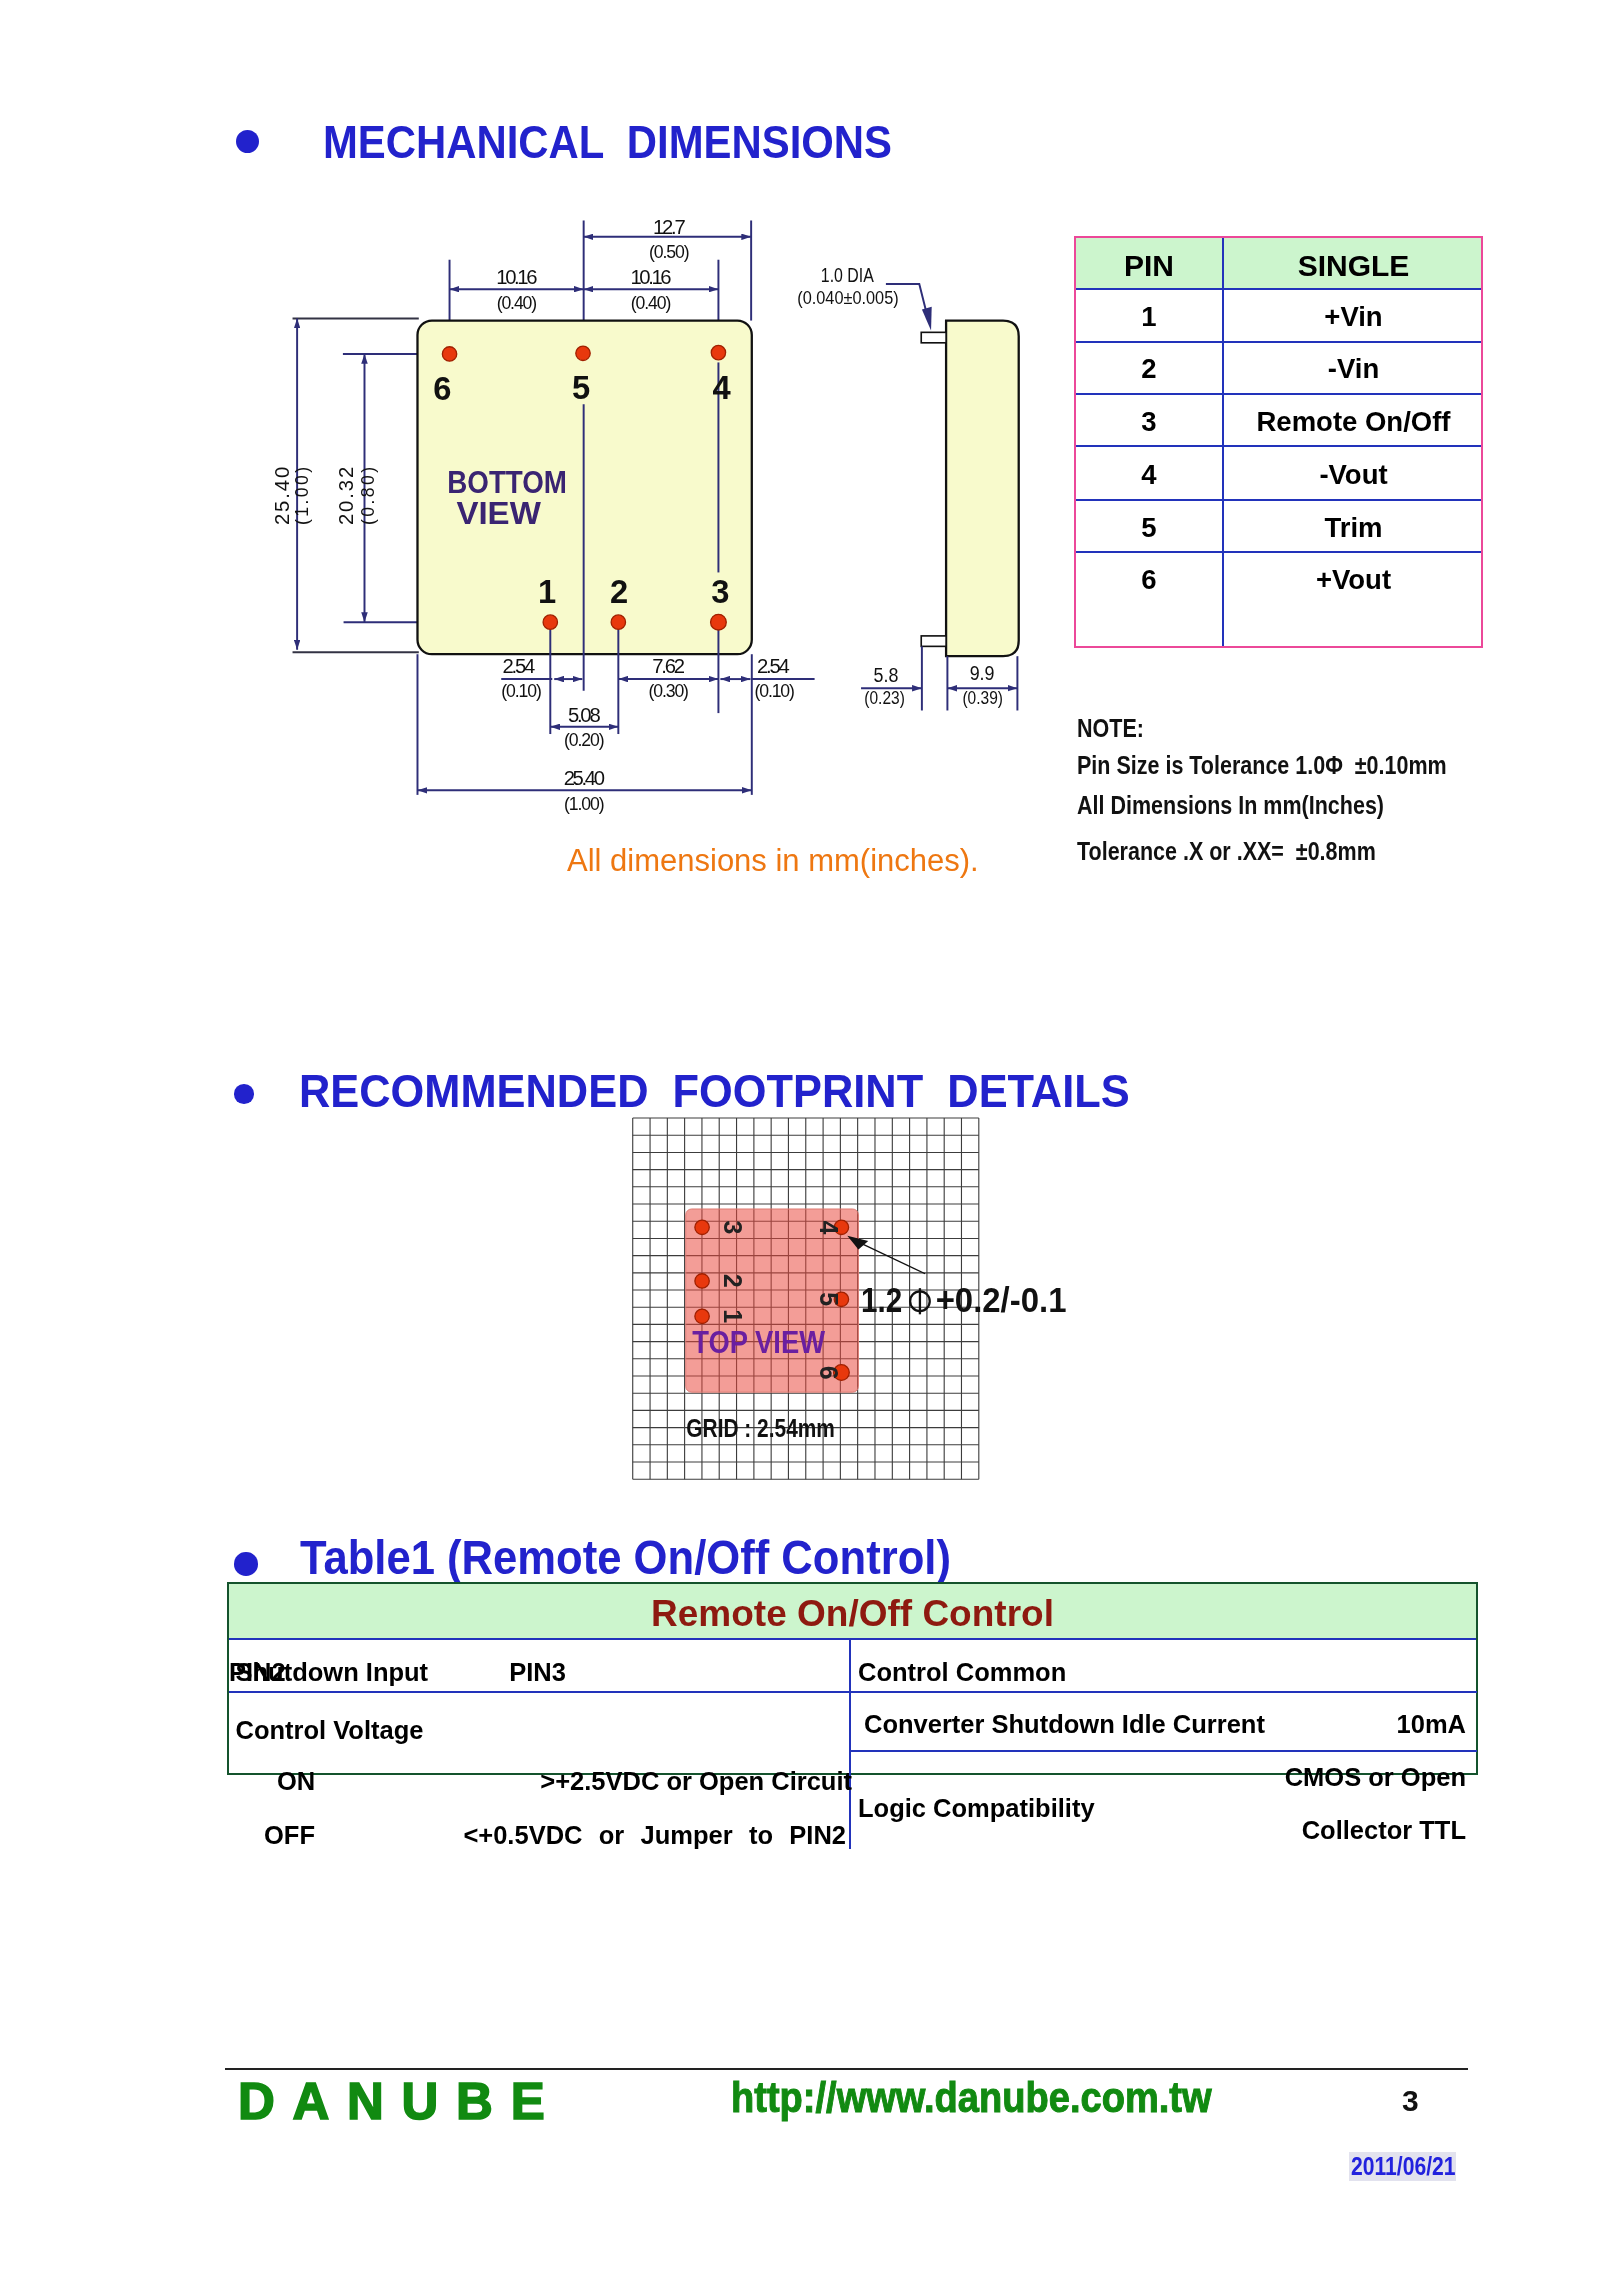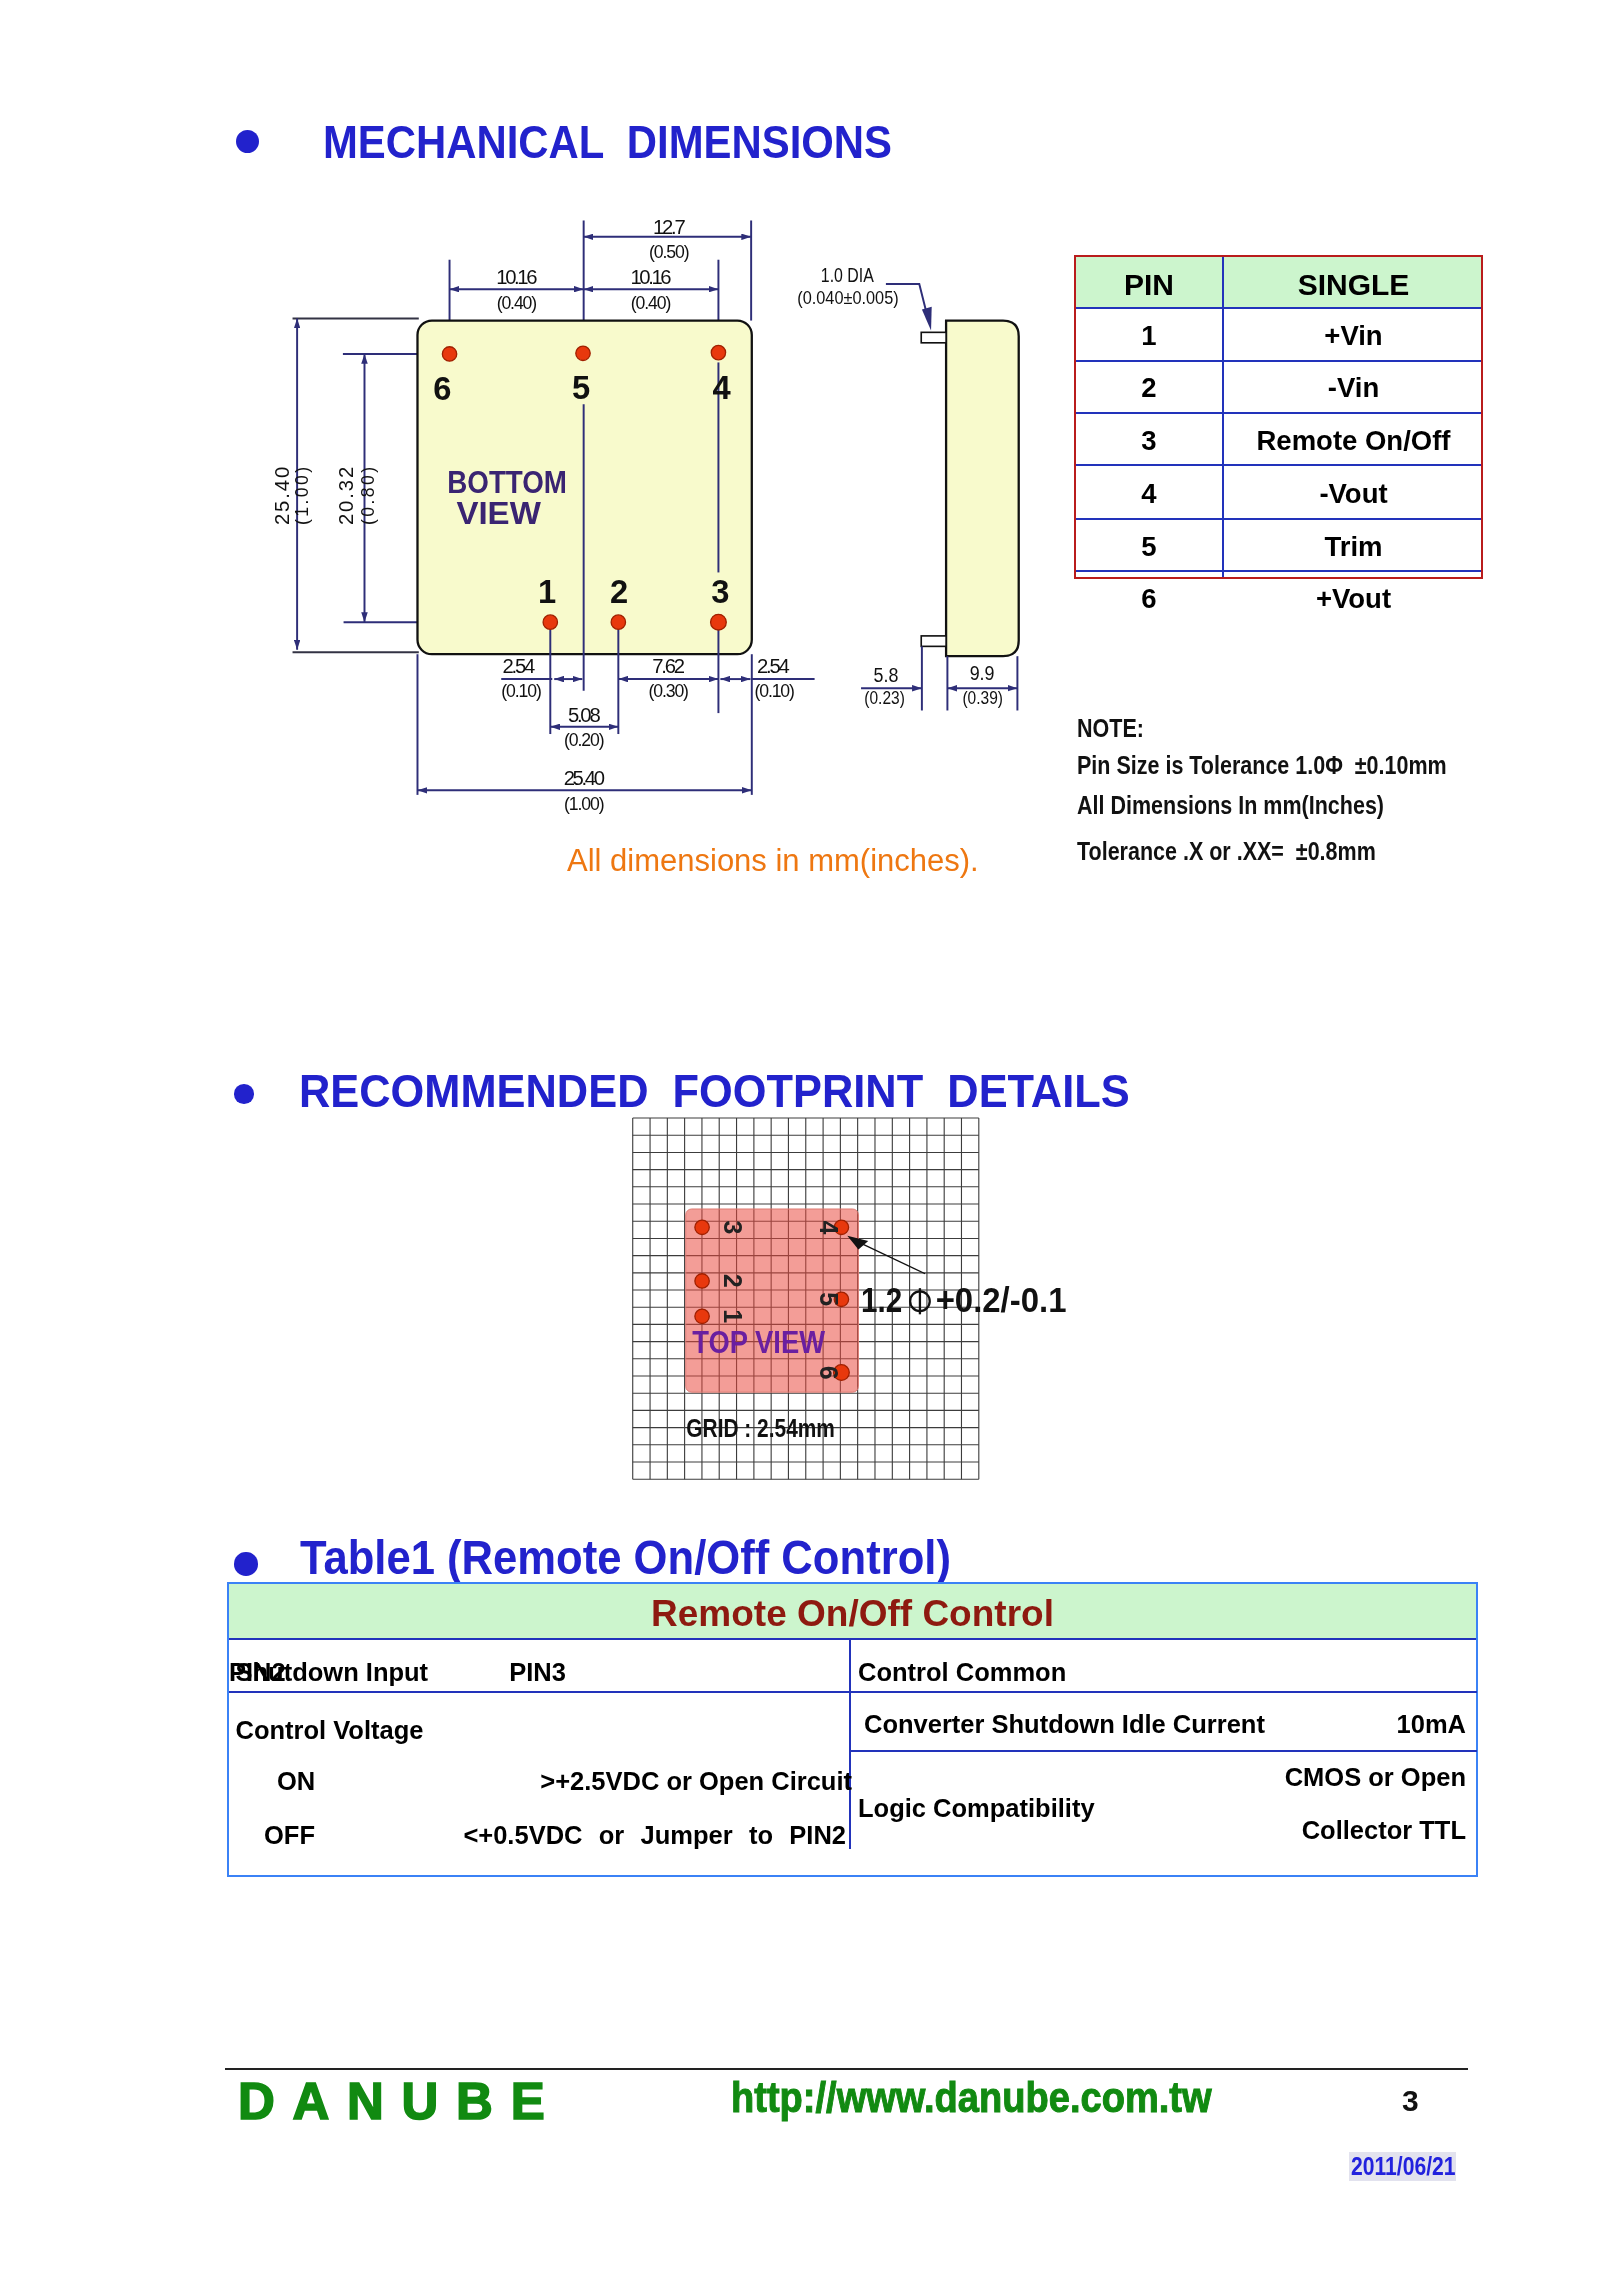--- a/index.html
+++ b/index.html
@@ -221,21 +221,21 @@
   <path d="M1295 1889 L1327 1897 L1312 1910 Z" fill="#111111"></path>
 
   <text x="1316" y="2006" font-size="55" font-weight="bold" fill="#111111" textLength="63" lengthAdjust="spacingAndGlyphs">1.2</text>
   <circle cx="1406" cy="1989" r="15" stroke="#111111" stroke-width="3.5" fill="none"></circle>
   <line x1="1406" y1="1969" x2="1406" y2="2009" stroke="#111111" stroke-width="3.5"></line>
   <text x="1430" y="2006" font-size="55" font-weight="bold" fill="#111111" textLength="200" lengthAdjust="spacingAndGlyphs">+0.2/-0.1</text>
 
   <text x="1049" y="2196" font-size="38" font-weight="bold" fill="#111111" textLength="227" lengthAdjust="spacingAndGlyphs">GRID : 2.54mm</text>
 </svg>
 
-<div class="abs" style="left:1074px;top:255px;width:409px;height:324px;border:2px solid #b91c1c;box-sizing:border-box;">
+<div class="abs" style="left:1074px;top:236px;width:409px;height:412px;border:2px solid #ec4899;box-sizing:border-box;">
 
   <div class="abs" style="left:0;top:0;width:100%;height:50px;background:#ccf5cd;"></div>
 
   <div class="abs" style="left:146px;top:0;width:2px;height:100%;background:#2233bb;"></div>
 
   <div class="abs" style="left:0;top:50px;width:100%;height:2px;background:#2233bb;"></div>
   <div class="abs" style="left:0;top:103px;width:100%;height:2px;background:#2233bb;"></div>
   <div class="abs" style="left:0;top:155px;width:100%;height:2px;background:#2233bb;"></div>
   <div class="abs" style="left:0;top:207px;width:100%;height:2px;background:#2233bb;"></div>
   <div class="abs" style="left:0;top:261px;width:100%;height:2px;background:#2233bb;"></div>
@@ -263,21 +263,21 @@
 <div class="abs b note" style="top:839px;">Tolerance .X or .XX=&nbsp; ±0.8mm</div>
 
 <div class="abs" style="left:567px;top:845px;font-size:31px;line-height:31px;color:#ee7711;">All dimensions in mm(inches).</div>
 
 <div class="abs" style="left:234px;top:1084px;width:19.6px;height:19.6px;border-radius:50%;background:#2222cc;"></div>
 <div class="abs b blue" style="left:299px;top:1067px;font-size:47px;line-height:47px;white-space:pre;transform:scaleX(0.923);transform-origin:0 0;">RECOMMENDED  FOOTPRINT  DETAILS</div>
 
 <div class="abs" style="left:234px;top:1552px;width:23.6px;height:23.6px;border-radius:50%;background:#2222cc;"></div>
 <div class="abs b blue" style="left:300px;top:1533px;font-size:49px;line-height:49px;white-space:pre;transform:scaleX(0.89);transform-origin:0 0;">Table1 (Remote On/Off Control)</div>
 
-<div class="abs" style="left:227px;top:1582px;width:1251px;height:295px;border:2px solid #3b82f6;box-sizing:border-box;font-size:25.5px;">
+<div class="abs" style="left:227px;top:1582px;width:1251px;height:193px;border:2px solid #14532d;box-sizing:border-box;font-size:25.5px;">
 
   <div class="abs" style="left:0;top:0;width:100%;height:56px;background:#ccf5cd;border-bottom:2px solid #2233bb;box-sizing:border-box;"></div>
   <div class="abs b" style="left:0;top:7.9px;width:100%;text-align:center;font-size:37px;line-height:44px;color:#8e1a10;">Remote On/Off Control</div>
 
   <div class="abs" style="left:620px;top:56px;width:2px;height:209px;background:#2233bb;"></div>
 
   <div class="abs" style="left:0;top:107px;width:620px;height:2px;background:#2233bb;"></div>
 
   <div class="abs" style="left:622px;top:107px;width:626px;height:2px;background:#2233bb;"></div>
   <div class="abs" style="left:622px;top:166px;width:626px;height:2px;background:#2233bb;"></div>

